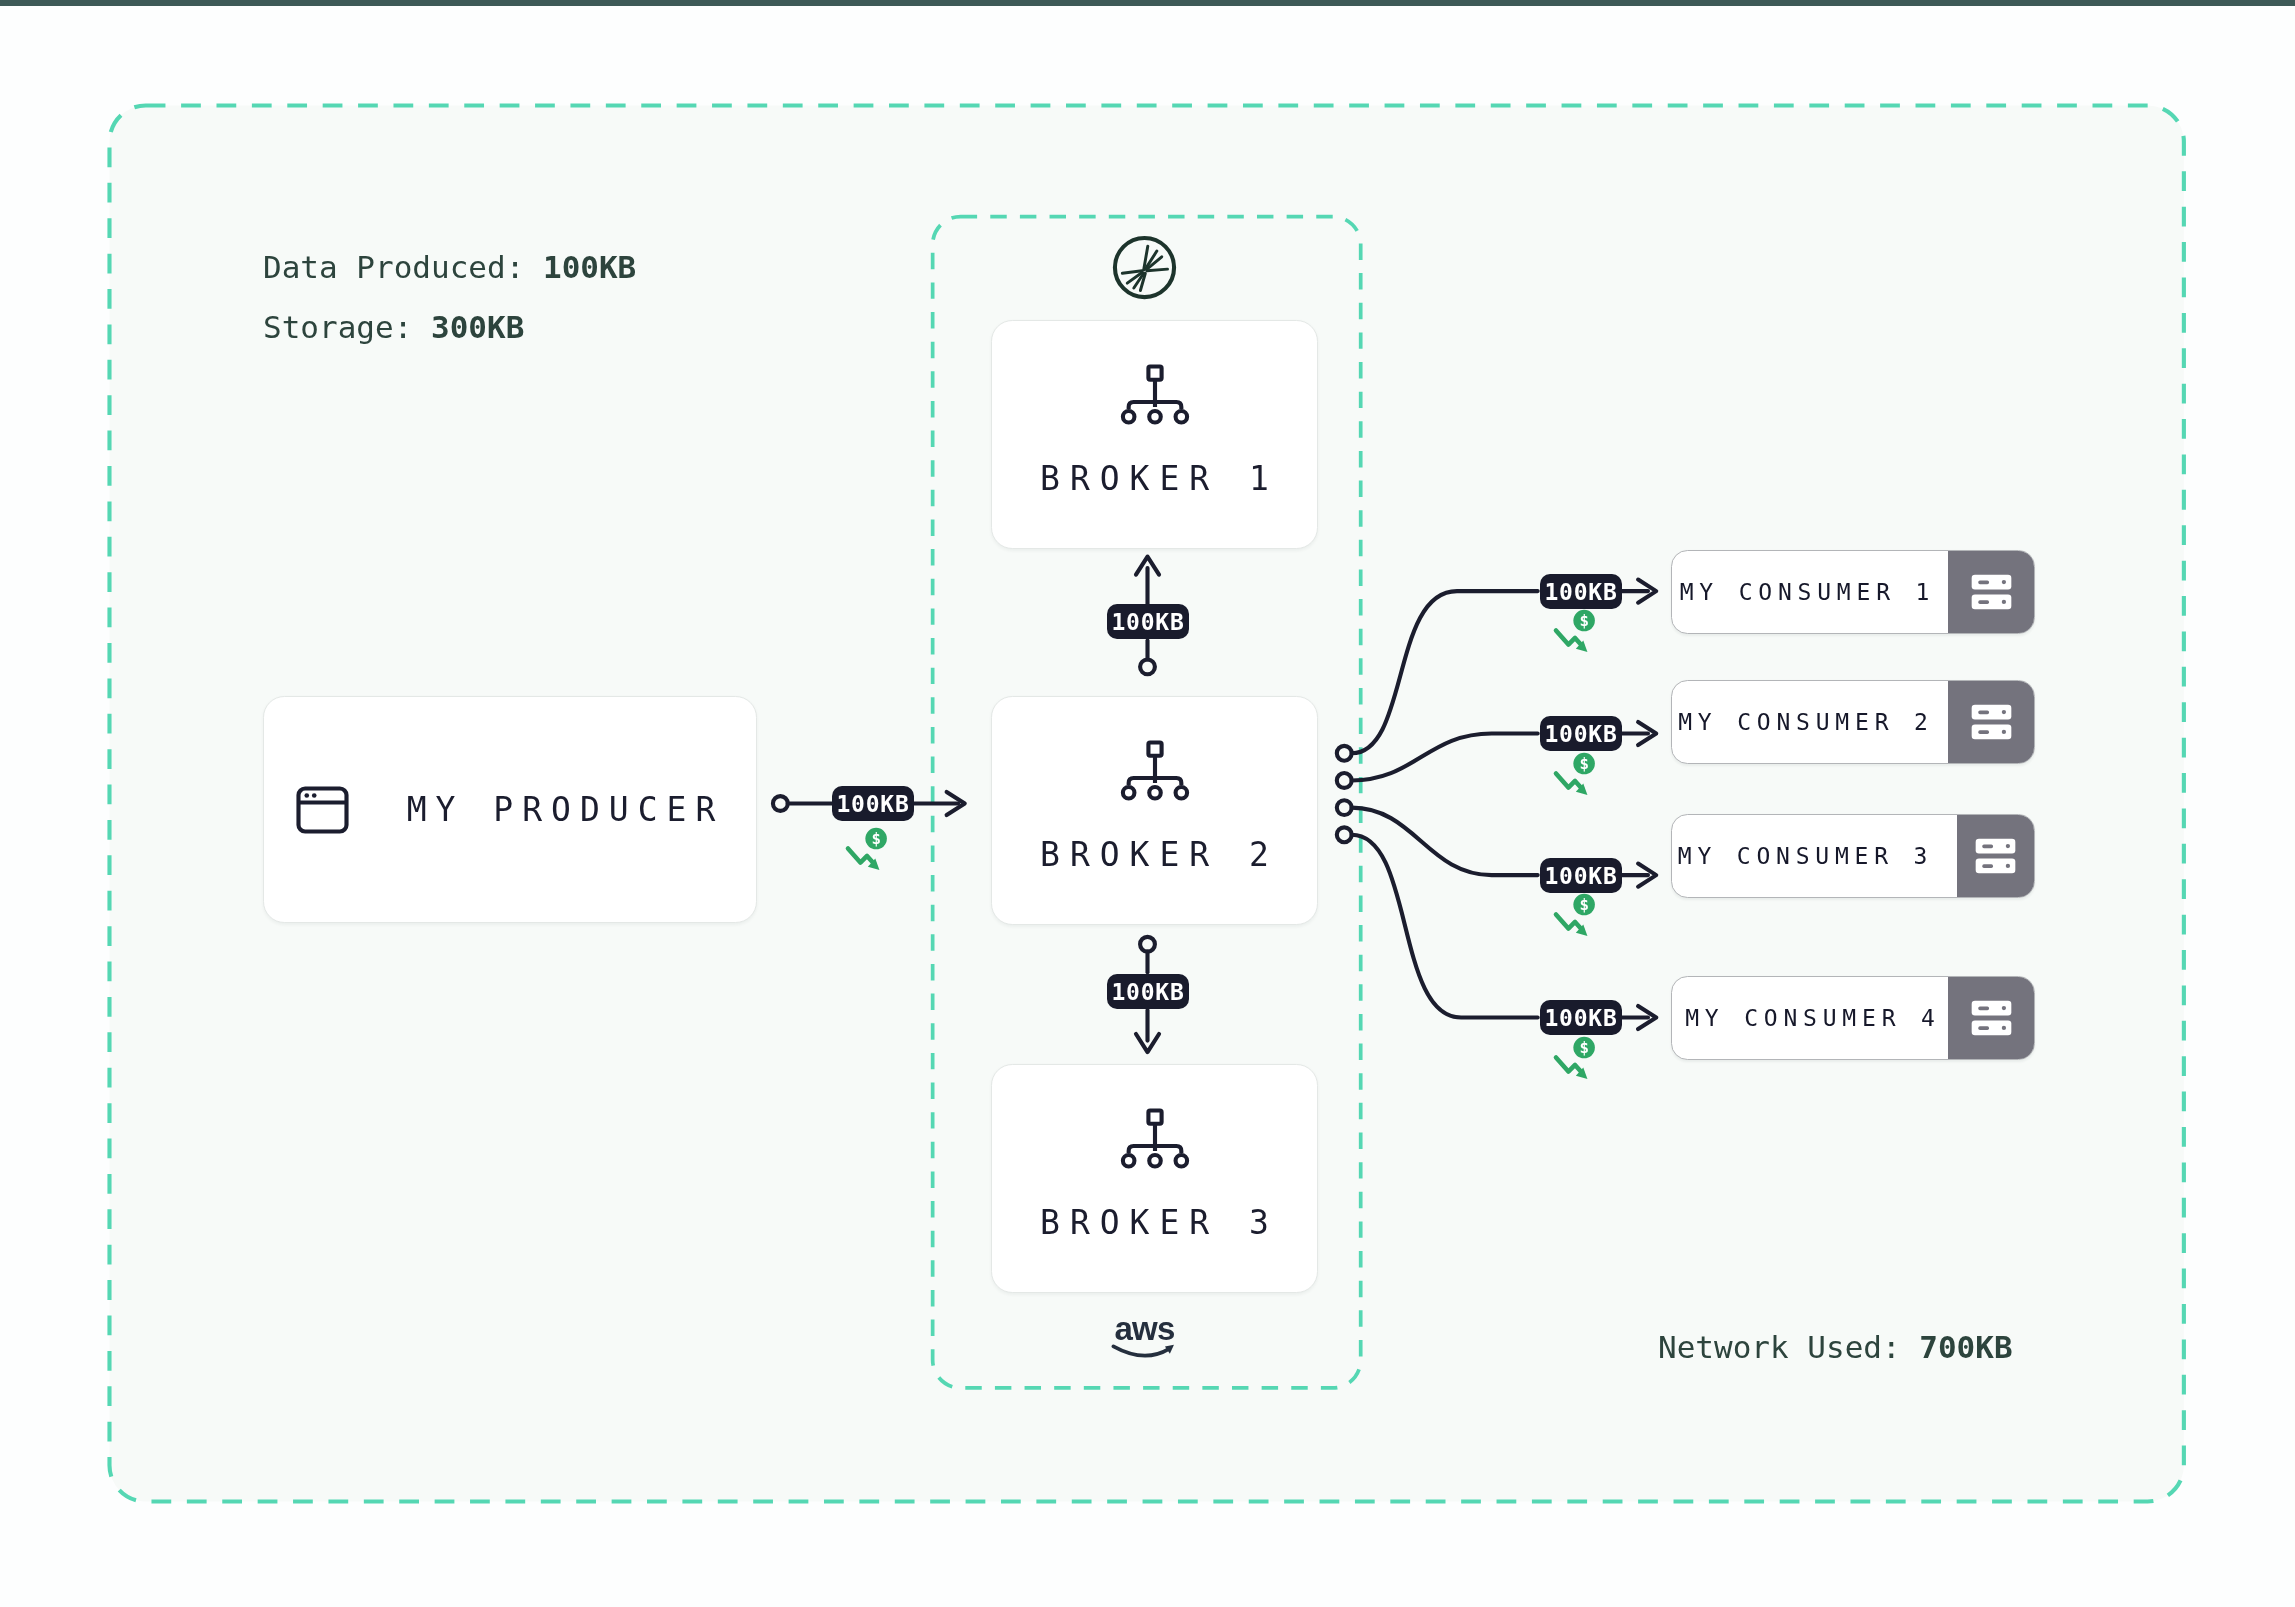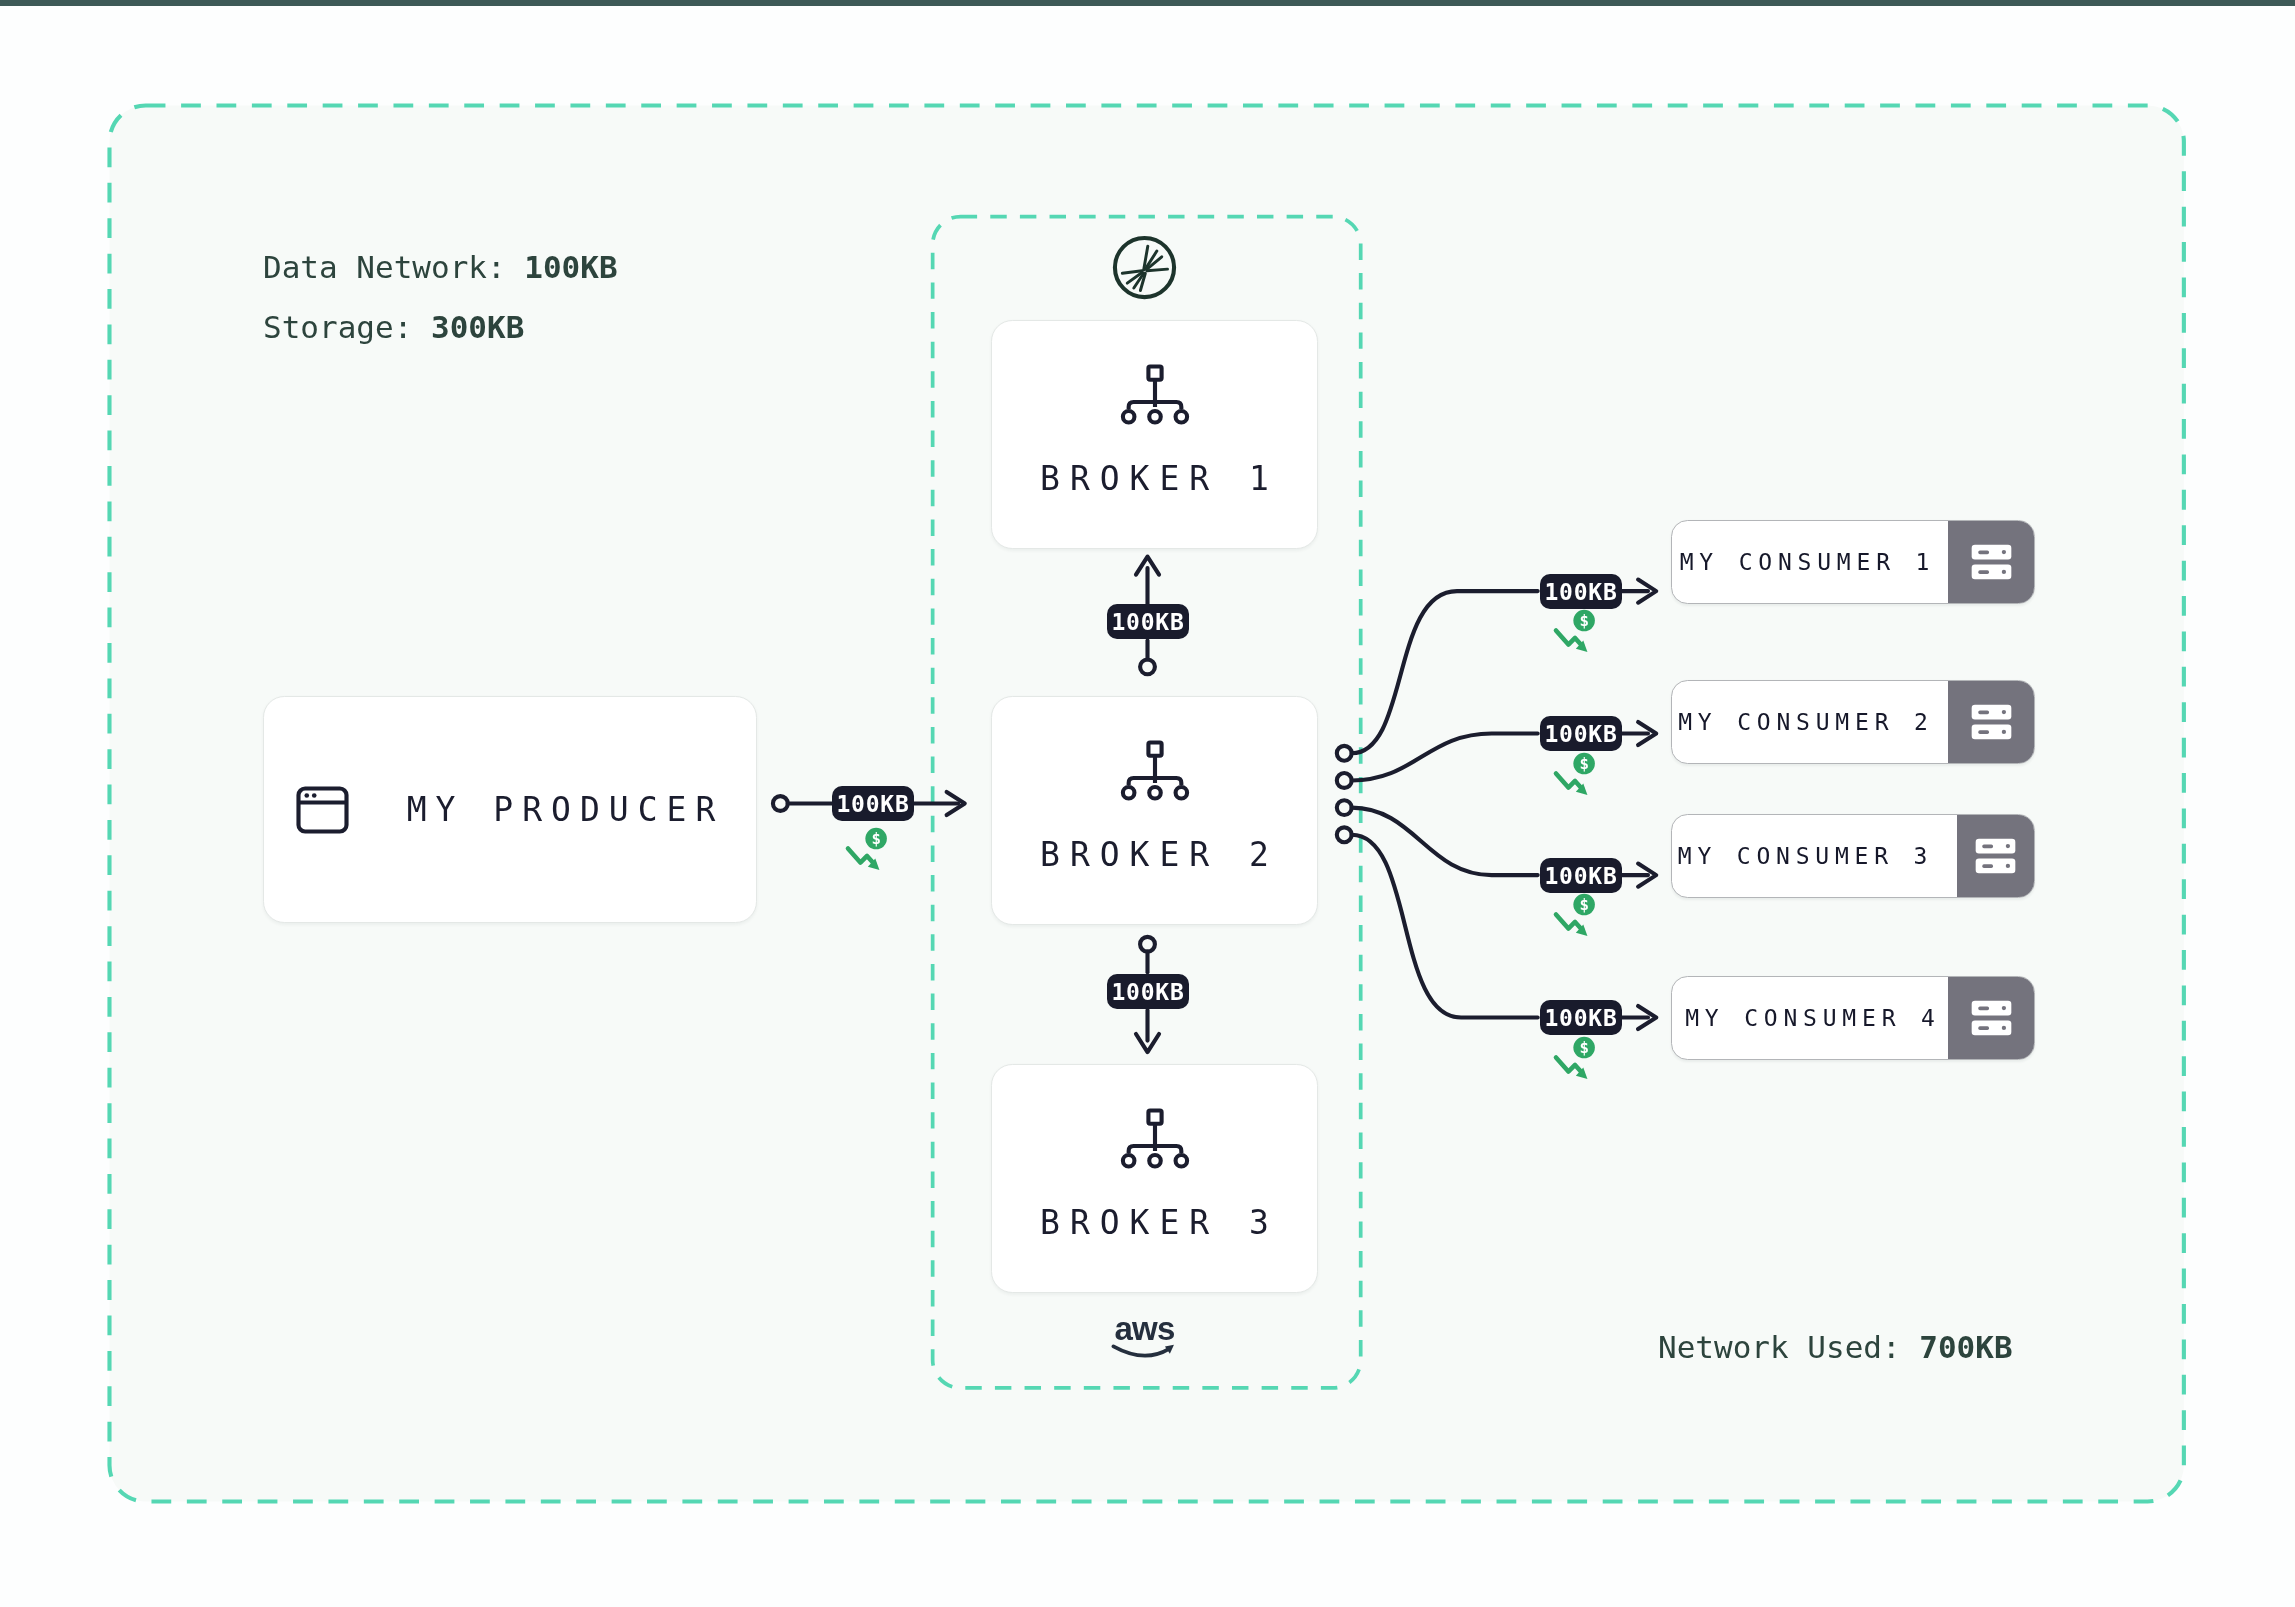--- a/index.html
+++ b/index.html
@@ -86,21 +86,21 @@
 
     <path d="M1970,718 H2002 M1990,704 L2012,718 L1990,732"></path>
     <path d="M1970,891 H2002 M1990,877 L2012,891 L1990,905"></path>
     <path d="M1970,1063 H2002 M1990,1049 L2012,1063 L1990,1077"></path>
     <path d="M1970,1236 H2002 M1990,1222 L2012,1236 L1990,1250"></path>
   </g>
 </svg>
 
 <div class="metrics">
   <div class="metric">
-    <span>Data Network: </span>
+    <span>Data Produced: </span>
     <b>100KB</b>
   </div>
   <div class="metric">
     <span>Storage: </span>
     <b>300KB</b>
   </div>
 </div>
 
 <svg class="confluent" viewBox="0 0 84 84">
   <circle cx="42" cy="42" r="36" fill="none" stroke="#1d342c" stroke-width="5"></circle>
@@ -169,21 +169,21 @@
 <div class="card producer">
   <svg width="53" height="48" viewBox="0 0 64 58">
     <rect x="3" y="3" width="58" height="52" rx="8" fill="none" stroke="#1b1d2e" stroke-width="5"></rect>
     <line x1="3" y1="20" x2="61" y2="20" stroke="#1b1d2e" stroke-width="5"></line>
     <circle cx="13" cy="11.5" r="2.8" fill="#1b1d2e"></circle>
     <circle cx="22" cy="11.5" r="2.8" fill="#1b1d2e"></circle>
   </svg>
   <span class="plabel">MY PRODUCER</span>
 </div>
 
-<div class="consumer" style="top:520px;gap:11px;">
+<div class="consumer" style="top:550px;gap:11px;">
   <div class="clabel">MY CONSUMER 1</div>
   <div class="panel">
     <svg width="43" height="38" viewBox="0 0 52 46">
       <rect x="2" y="2" width="48" height="18" rx="4" fill="#ffffff"></rect>
       <rect x="2" y="26" width="48" height="18" rx="4" fill="#ffffff"></rect>
       <rect x="10" y="9" width="13" height="4.5" rx="2" fill="#74737d"></rect>
       <circle cx="41" cy="11" r="2.6" fill="#74737d"></circle>
       <rect x="10" y="33" width="13" height="4.5" rx="2" fill="#74737d"></rect>
       <circle cx="41" cy="35" r="2.6" fill="#74737d"></circle>
     </svg>

